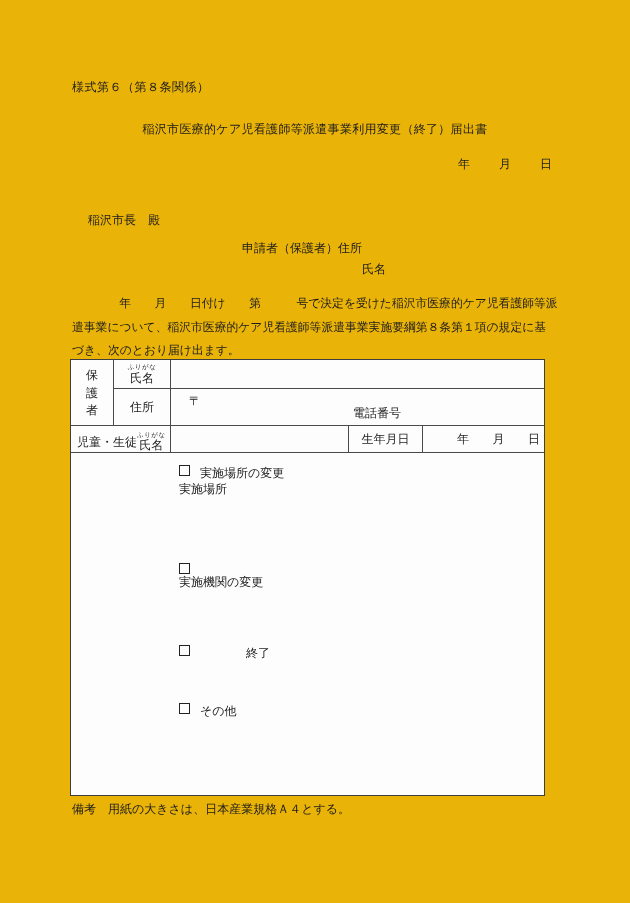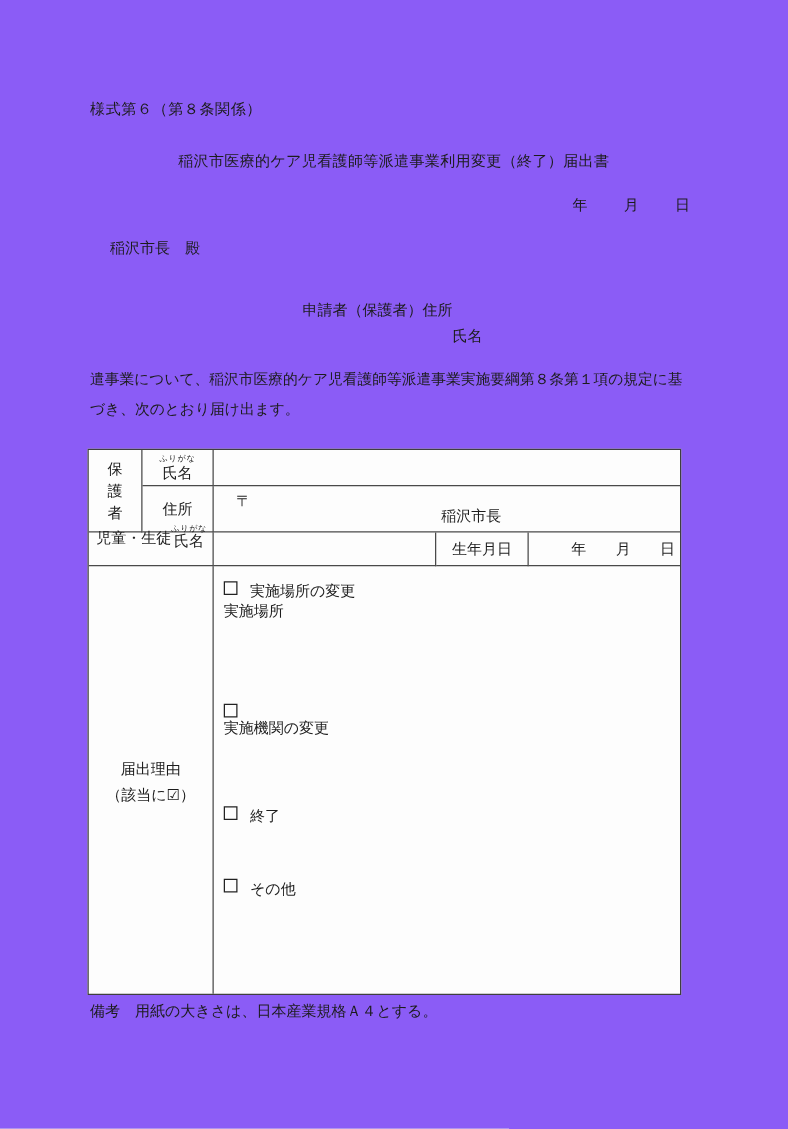--- a/index.html
+++ b/index.html
@@ -1,26 +1,26 @@
 <!DOCTYPE html>
 <html lang="ja"><head>
 <meta charset="utf-8">
 <style>
   * { margin:0; padding:0; box-sizing:border-box; }
   html,body { background:#e8e8e8; }
   body { font-family:"DejaVu Serif","Liberation Serif",serif; color:#1c1c1c; }
   .page {
     position:relative; width:630px; height:903px; margin:0 auto;
-    background:#8b5cf6; overflow:hidden; font-size:12px;
+    background:#eab308; overflow:hidden; font-size:12px;
   }
   .abs { position:absolute; }
   .form-number { left:72px; top:79px; letter-spacing:0.5px; }
   .doc-title { left:0; right:0; top:121px; text-align:center; letter-spacing:0.3px; }
   .date-line { left:458px; top:156px; width:94px; display:flex; justify-content:space-between; }
-  .addressee { left:88px; top:190px; }
+  .addressee { left:88px; top:212px; }
   .applicant-line1 { left:242px; top:240px; display:flex; }
   .applicant-line2 { left:362px; top:261px; }
   .body-par { left:72px; top:292px; width:486px; font-size:11.8px; line-height:23.5px; }
   .remark { left:72px; top:801px; font-size:12px; }
 
   
   .form-table {
     left:70px; top:359px; width:475px; height:437px;
     border:1px solid #3f3f3f;
     display:grid;
@@ -32,30 +32,30 @@
   .no-br { border-right:none; }
   .no-bb { border-bottom:none; }
   .guardian-cell { grid-row:1/3; grid-column:1/2; display:flex; flex-direction:column;
     align-items:center; justify-content:space-evenly; padding:3px 0; }
   .name-label-cell { grid-row:1/2; grid-column:2/3; display:flex; align-items:center; justify-content:center; }
   .name-value-cell { grid-row:1/2; grid-column:3/6; }
   .addr-label-cell { grid-row:2/3; grid-column:2/3; display:flex; align-items:center; justify-content:center; }
   .addr-value-cell { grid-row:2/3; grid-column:3/6; }
   .postal-mark { position:absolute; left:18px; top:4px; }
   .phone-label { position:absolute; left:182px; bottom:3px; }
-  .child-label-cell { grid-row:3/4; grid-column:1/3; display:flex; align-items:flex-end; padding:2px 0 13px 6px; }
+  .child-label-cell { grid-row:3/4; grid-column:1/3; display:flex; align-items:flex-end; padding:2px 0 1px 6px; }
   .child-value-cell { grid-row:3/4; grid-column:3/4; }
   .dob-label-cell { grid-row:3/4; grid-column:4/5; display:flex; align-items:center; justify-content:center;text-align:center; }
   .dob-value-cell { grid-row:3/4; grid-column:5/6; display:flex; align-items:center;
     justify-content:space-between; padding:0 4px 0 34px; }
   .reason-label-cell { grid-row:4/5; grid-column:1/3; }
   .reason-label-block { position:absolute; top:152px; left:0; right:0; text-align:center; line-height:21px; }
   .reason-content-cell { grid-row:4/5; grid-column:3/6; }
   .reason-item { position:absolute; left:8px; display:flex; align-items:flex-start; }
-  .ri-1 { top:12px; } .ri-2 { top:28px; } .ri-3 { top:110px;flex-direction:column; } .ri-4 { top:192px; } .ri-5 { top:250px; }
+  .ri-1 { top:12px; } .ri-2 { top:28px; } .ri-3 { top:110px;flex-direction:column; } .ri-4 { top:192px;gap:46px; } .ri-5 { top:250px; }
   .checkbox {
     display:inline-block; width:11px; height:11px; border:1px solid #222;
     background:#fdfdfd; margin-right:10px; flex:0 0 auto;
   }
   
   .ruby-wrap { display:inline-flex; flex-direction:column; align-items:center; line-height:1; }
   .rt { font-size:6.5px; letter-spacing:0.5px; margin-bottom:1px; white-space:nowrap; }
   .rb { font-size:12px; }
   .guardian-char { line-height:1; }
   .checked-glyph { font-family:"DejaVu Sans","Liberation Sans",sans-serif; }
@@ -77,20 +77,21 @@
 
   <div class="abs addressee">稲沢市長　殿</div>
 
   <div class="abs applicant-line1">
     <span>申請者（保護者）</span>
     <span>住所</span>
   </div>
   <div class="abs applicant-line2">氏名</div>
 
   <div class="abs body-par">
+    <div>　　　　年　　月　　日付け　　第　　　号で決定を受けた稲沢市医療的ケア児看護師等派</div>
     <div>遣事業について、稲沢市医療的ケア児看護師等派遣事業実施要綱第８条第１項の規定に基</div>
     <div>づき、次のとおり届け出ます。</div>
   </div>
 
   <div class="abs form-table">
 
     <div class="cell guardian-cell">
       <span class="guardian-char">保</span>
       <span class="guardian-char">護</span>
       <span class="guardian-char">者</span>
@@ -104,21 +105,21 @@
     </div>
 
     <div class="cell name-value-cell no-br"></div>
 
     <div class="cell addr-label-cell">
       <span>住所</span>
     </div>
 
     <div class="cell addr-value-cell no-br">
       <span class="postal-mark">〒</span>
-      <span class="phone-label">稲沢市長</span>
+      <span class="phone-label">電話番号</span>
     </div>
 
     <div class="cell child-label-cell">
       <span>児童・生徒</span>
         <span class="ruby-wrap">
           <span class="rt">ふりがな</span>
           <span class="rb">氏名</span>
         </span>
     </div>
 
@@ -127,26 +128,20 @@
     <div class="cell dob-label-cell">
       <span>生年月日</span>
     </div>
 
     <div class="cell dob-value-cell no-br">
       <span>年</span>
       <span>月</span>
       <span>日</span>
     </div>
 
-    <div class="cell reason-label-cell no-bb">
-      <div class="reason-label-block">
-        <div>届出理由</div>
-        <div class="checked-glyph">（該当に☑）</div>
-      </div>
-    </div>
 
     <div class="cell reason-content-cell no-br no-bb">
       <div class="reason-item ri-1">
         <span class="checkbox"></span>
         <span>実施場所の変更</span>
       </div>
       <div class="reason-item ri-2">
         <span>実施場所</span>
       </div>
       <div class="reason-item ri-3">

